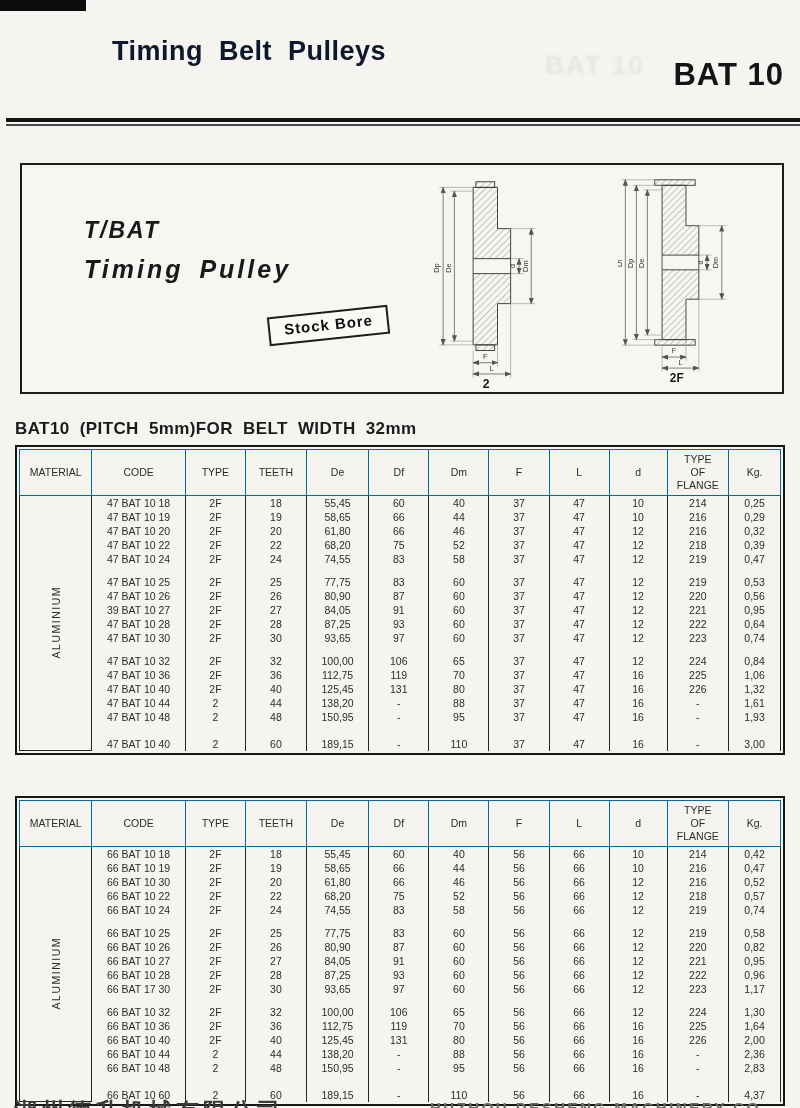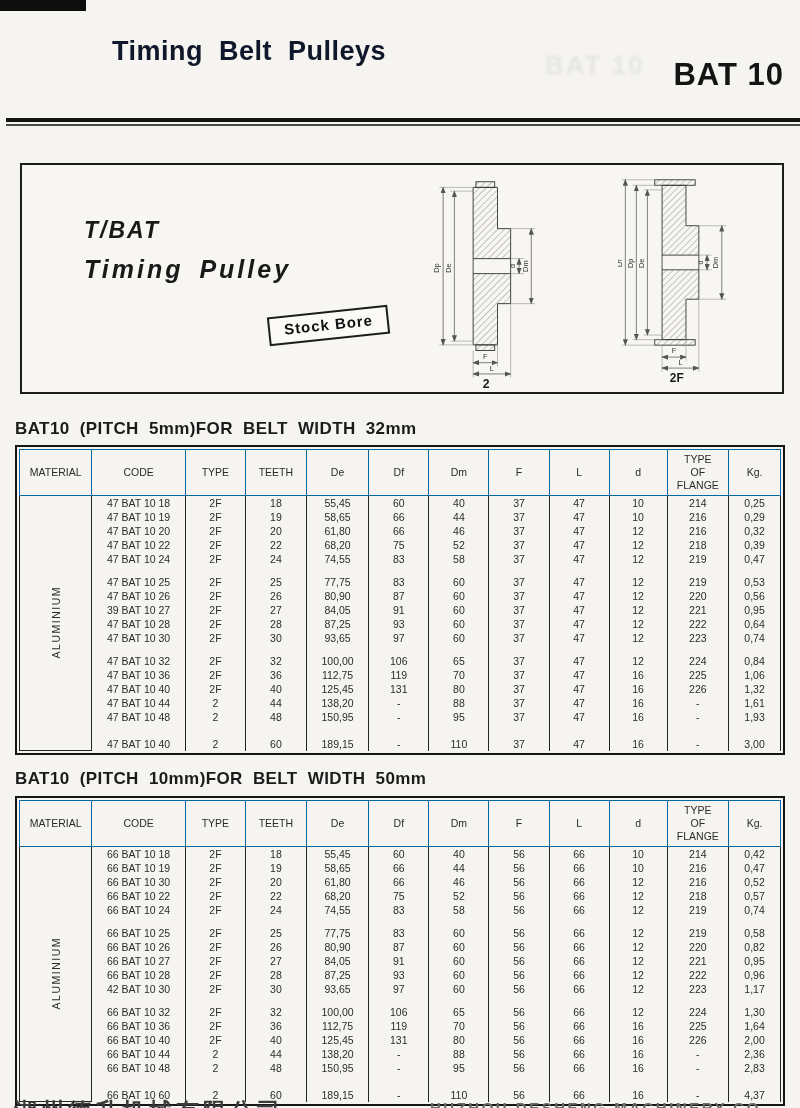--- a/index.html
+++ b/index.html
@@ -463,21 +463,20 @@
             <td>37</td>
             <td>47</td>
             <td>16</td>
             <td>-</td>
             <td>3,00</td>
           </tr>
         </tbody>
       </table>
   </div>
 
-  <div class="tbl-title t2-title">BAT10 (PITCH 10mm)FOR BELT WIDTH 50mm</div>
   <div class="tbl-wrap t2-wrap">
     <table class="spec">
         <colgroup>
           <col style="width: 9.5%;">
           <col style="width: 12.3%;">
           <col style="width: 7.9%;">
           <col style="width: 8%;">
           <col style="width: 8.2%;">
           <col style="width: 7.9%;">
           <col style="width: 7.9%;">
@@ -631,21 +630,21 @@
             <td>87,25</td>
             <td>93</td>
             <td>60</td>
             <td>56</td>
             <td>66</td>
             <td>12</td>
             <td>222</td>
             <td>0,96</td>
           </tr>
           <tr class="data">
-            <td>42 BAT 10 30</td>
+            <td>66 BAT 17 30</td>
             <td>2F</td>
             <td>30</td>
             <td>93,65</td>
             <td>97</td>
             <td>60</td>
             <td>56</td>
             <td>66</td>
             <td>12</td>
             <td>223</td>
             <td>1,17</td>

